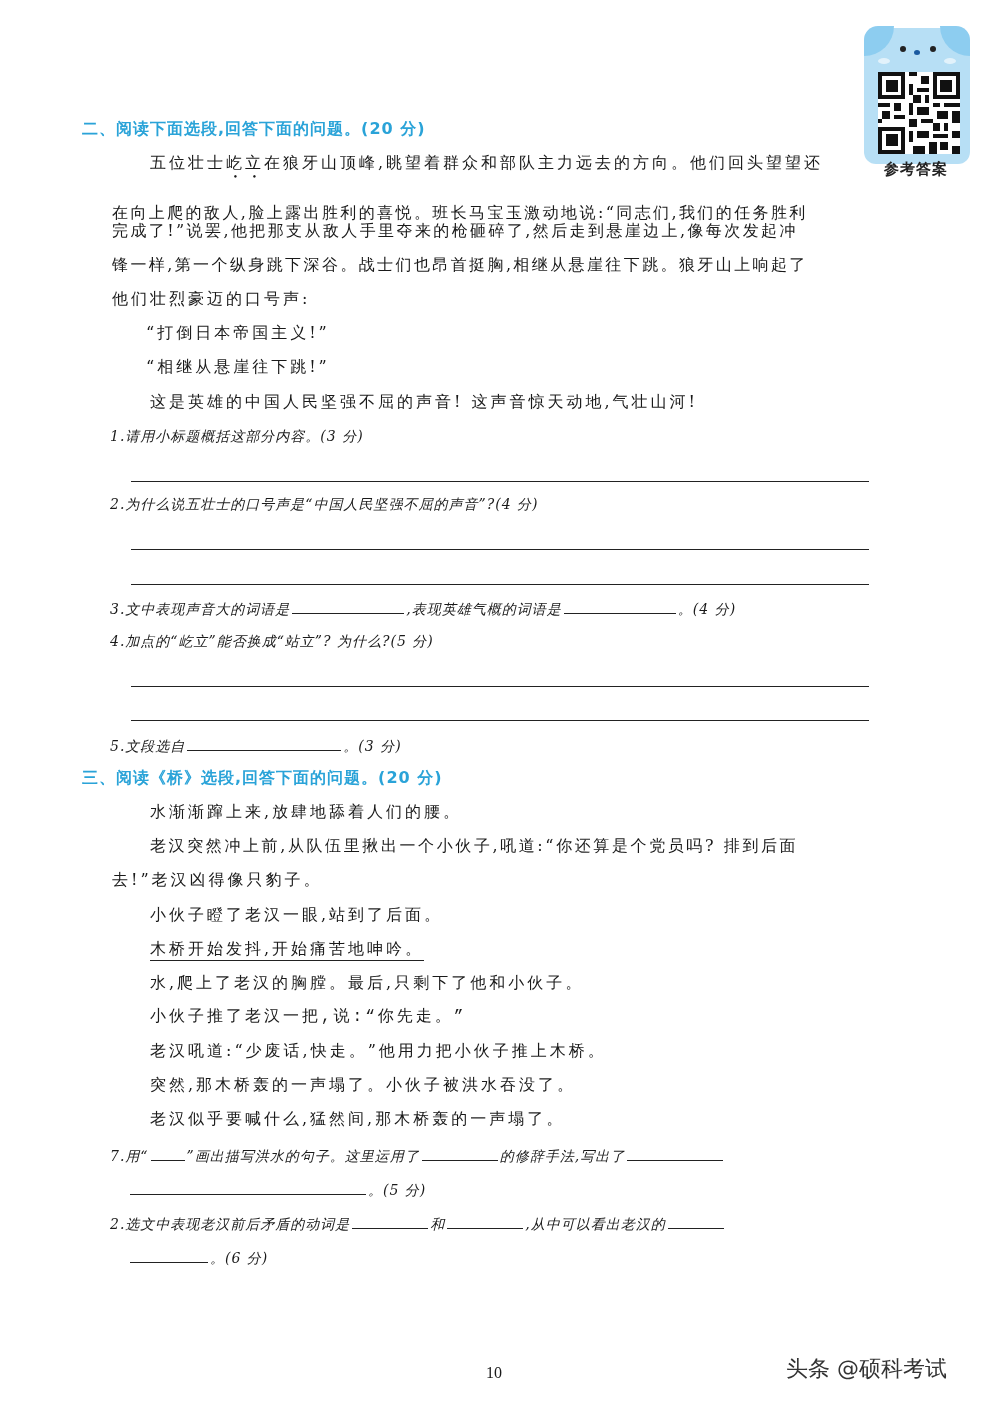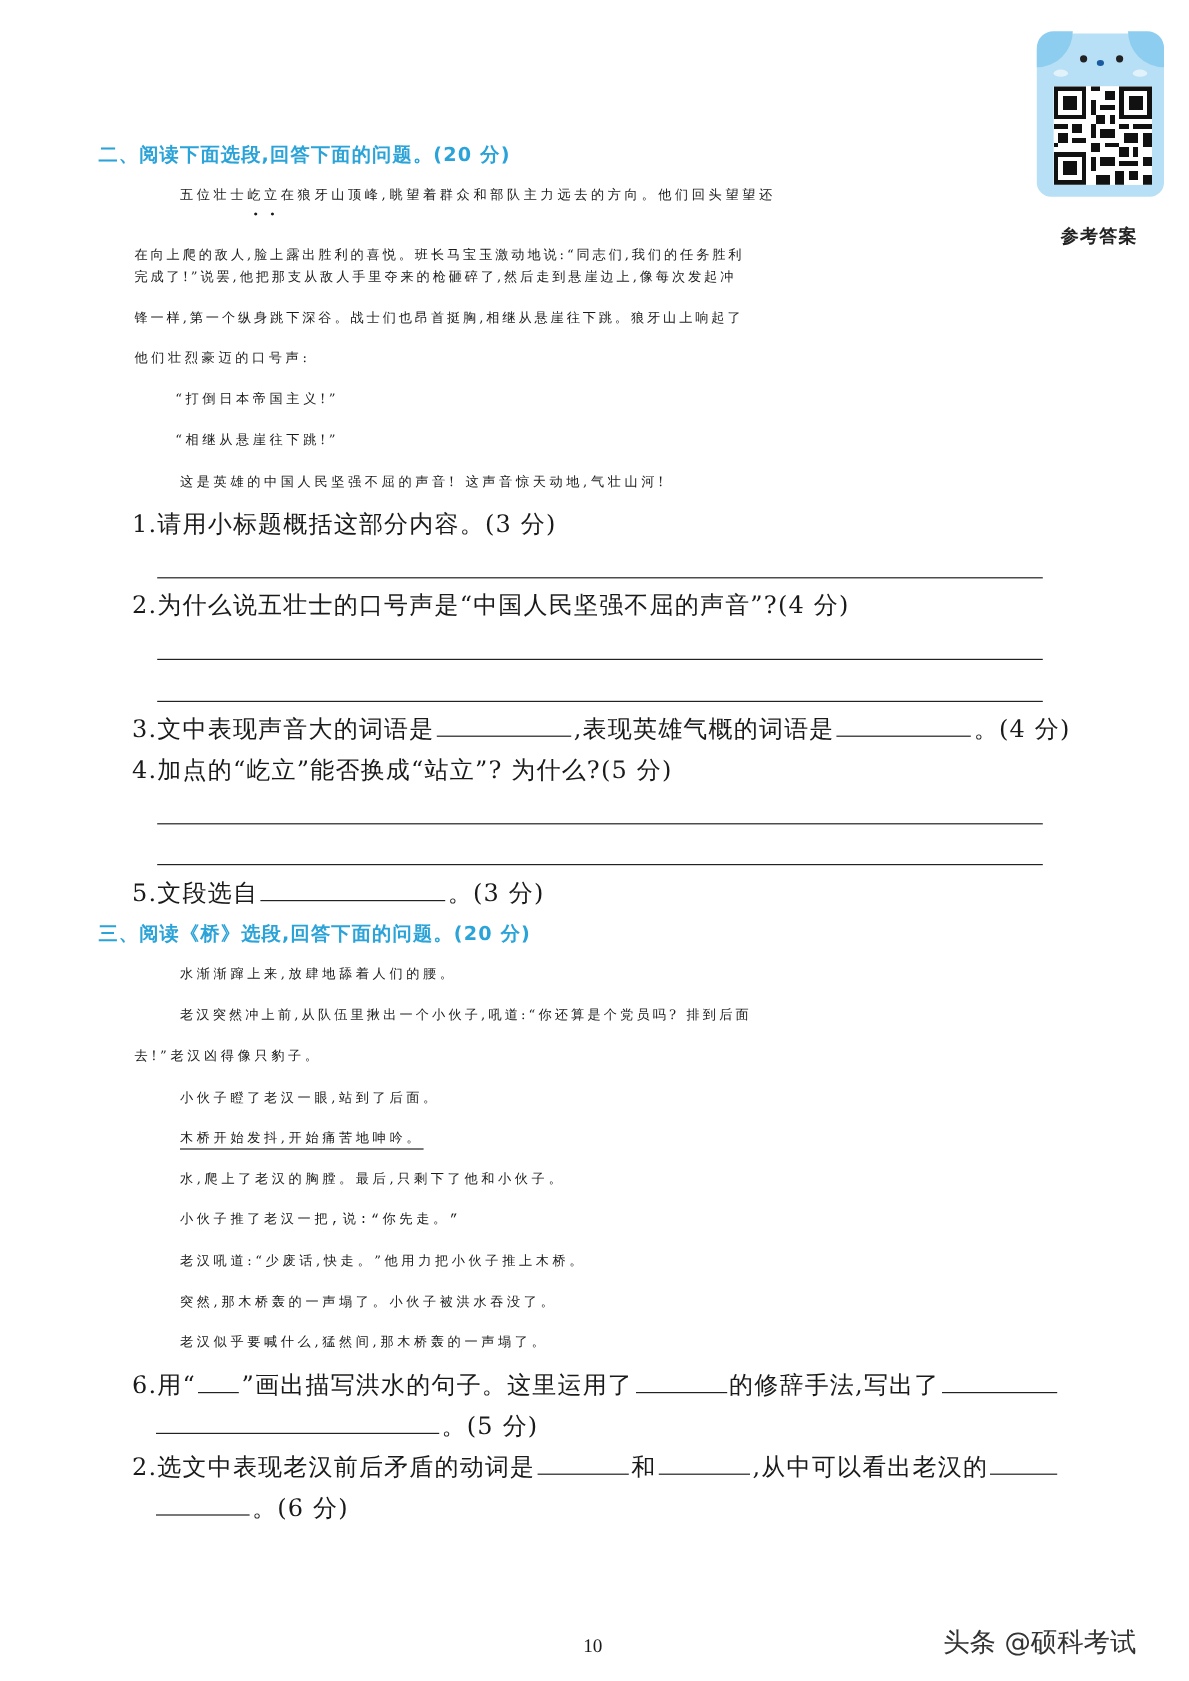--- a/index.html
+++ b/index.html
@@ -1,36 +1,36 @@
 <!DOCTYPE html>
 <html><head>
   <meta charset="utf-8">
   <style>
     html, body { margin:0; padding:0; background:#ffffff; }
     body { width:991px; height:1401px; position:relative; overflow:hidden;
       font-family:"DejaVu Serif", "Liberation Serif", serif; color:#1a1a1a; }
-    .line { position:absolute; font-size:11px; line-height:20px; white-space:nowrap; letter-spacing:3px; }
+    .line { position:absolute; font-size:16px; line-height:20px; white-space:nowrap; letter-spacing:3px; }
     .heading { position:absolute; font-family:"DejaVu Sans","Liberation Sans",sans-serif; font-weight:bold;
       color:#2aa3d8; font-size:16px; line-height:20px; white-space:nowrap; letter-spacing:1px; }
-    .q { position:absolute; font-size:20px; line-height:20px; white-space:nowrap; letter-spacing:1px; }
+    .q { position:absolute; font-size:14px; line-height:20px; white-space:nowrap; letter-spacing:1px;font-style:italic; }
     .rule { position:absolute; left:131px; width:738px; height:0; border-top:1.2px solid #222; }
     .blank { display:inline-block; border-bottom:1.2px solid #222; height:16px; vertical-align:baseline; margin:0 2px; }
     .dot { position:relative; }
     .dot::after { content:"•"; position:absolute; left:50%; transform:translateX(-50%); top:14px; font-size:9px; letter-spacing:0; }
     .underlined { border-bottom:1.5px solid #222; padding-bottom:2px; }
     .qr-wrap { position:absolute; left:860px; top:28px; width:112px; height:168px; }
     .bear { position:absolute; left:4px; top:0; width:106px; height:136px; background:#b7dff5; border-radius:14px 14px 12px 12px; }
     .ear { position:absolute; top:-2px; width:30px; height:30px; background:#8dcdf0; }
     .ear.l { left:0; border-radius:14px 0 30px 0; }
     .ear.r { right:0; border-radius:0 14px 0 30px; }
     .eye { position:absolute; top:18px; width:6px; height:6px; border-radius:50%; background:#222; }
     .nose { position:absolute; top:22px; left:50px; width:6px; height:5px; background:#1a5aa0; border-radius:50%; }
     .cheek { position:absolute; top:30px; width:12px; height:6px; background:#fff; opacity:.6; border-radius:50%; }
     .qr { position:absolute; left:14px; top:44px; width:82px; height:82px; background:#fff; }
-    .qr-label { position:absolute; left:0; top:160px; width:112px; text-align:center; font-family:"DejaVu Sans","Liberation Sans",sans-serif;
+    .qr-label { position:absolute; left:0; top:132px; width:112px; text-align:center; font-family:"DejaVu Sans","Liberation Sans",sans-serif;
       font-weight:bold; font-size:15px; color:#222; letter-spacing:1px; }
     .page-num { position:absolute; left:486px; top:1364px; font-size:16px; font-family:"Liberation Serif",serif; }
     .watermark { position:absolute; left:786px; top:1354px; font-family:"DejaVu Sans","Liberation Sans",sans-serif; font-size:22px; color:#333;
       text-shadow:1px 1px 0 #fff, -1px -1px 0 #fff; letter-spacing:0px; }
   </style>
 </head>
 <body>
 
 <div class="qr-wrap">
   <div class="bear">
@@ -122,20 +122,20 @@
 <div class="line" style="left:150px; top:836px; letter-spacing:2.6px;">老汉突然冲上前,从队伍里揪出一个小伙子,吼道:“你还算是个党员吗? 排到后面</div>
 <div class="line" style="left:112px; top:870px;">去!”老汉凶得像只豹子。</div>
 <div class="line" style="left:150px; top:905px;">小伙子瞪了老汉一眼,站到了后面。</div>
 <div class="line" style="left:150px; top:939px;"><span class="underlined">木桥开始发抖,开始痛苦地呻吟。</span></div>
 <div class="line" style="left:150px; top:973px;">水,爬上了老汉的胸膛。最后,只剩下了他和小伙子。</div>
 <div class="line" style="left:150px; top:1007px;font-family:Liberation Mono, monospace;">小伙子推了老汉一把,说:“你先走。”</div>
 <div class="line" style="left:150px; top:1041px;">老汉吼道:“少废话,快走。”他用力把小伙子推上木桥。</div>
 <div class="line" style="left:150px; top:1075px;">突然,那木桥轰的一声塌了。小伙子被洪水吞没了。</div>
 <div class="line" style="left:150px; top:1109px;">老汉似乎要喊什么,猛然间,那木桥轰的一声塌了。</div>
 
-<div class="q" style="left:110px; top:1144px;"><span>6.用“</span><span class="blank" style="width:34px"></span><span>”画出描写洪水的句子。这里运用了</span><span class="blank" style="width:76px"></span><span>的修辞手法,写出了</span><span class="blank" style="width:96px"></span></div>
+<div class="q" style="left:110px; top:1144px;"><span>7.用“</span><span class="blank" style="width:34px"></span><span>”画出描写洪水的句子。这里运用了</span><span class="blank" style="width:76px"></span><span>的修辞手法,写出了</span><span class="blank" style="width:96px"></span></div>
 <div class="q" style="left:128px; top:1178px;"><span class="blank" style="width:236px"></span><span>。(5 分)</span></div>
 
 <div class="q" style="left:110px; top:1212px;"><span>2.选文中表现老汉前后矛盾的动词是</span><span class="blank" style="width:76px"></span><span>和</span><span class="blank" style="width:76px"></span><span>,从中可以看出老汉的</span><span class="blank" style="width:56px"></span></div>
 <div class="q" style="left:128px; top:1246px;"><span class="blank" style="width:78px"></span><span>。(6 分)</span></div>
 
 <div class="page-num">10</div>
 <div class="watermark">头条 @硕科考试</div>
 
 </body></html>

